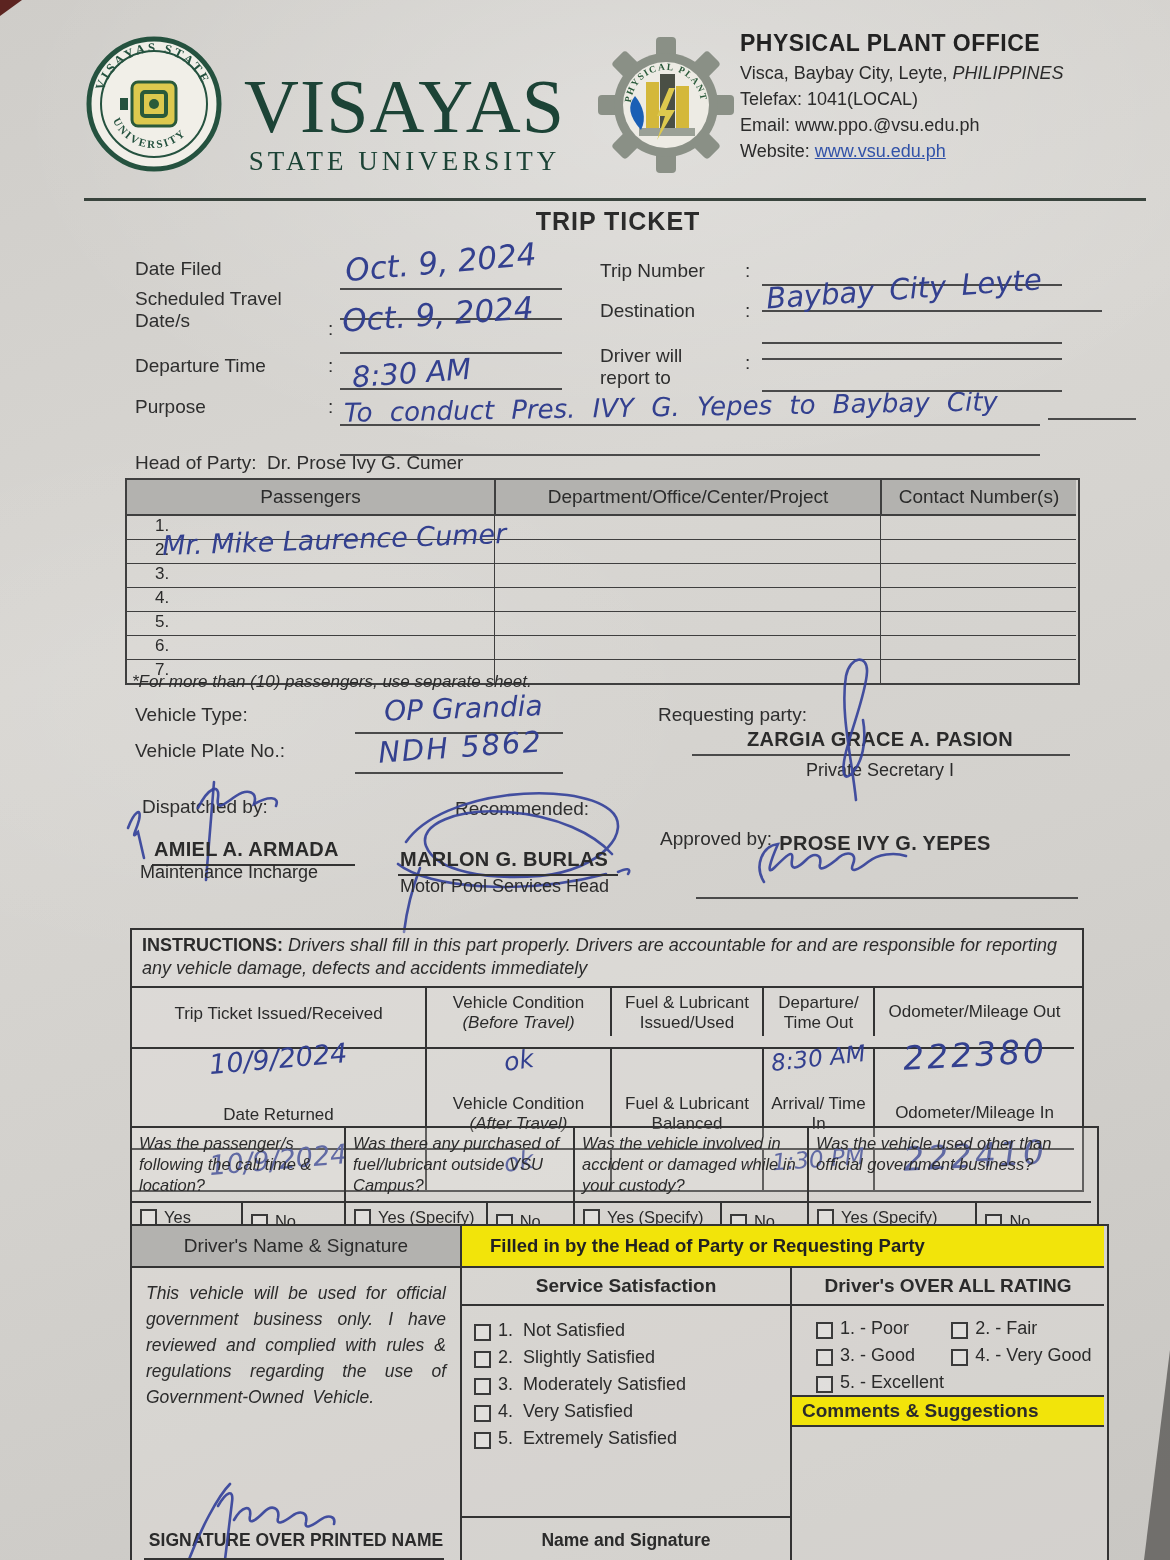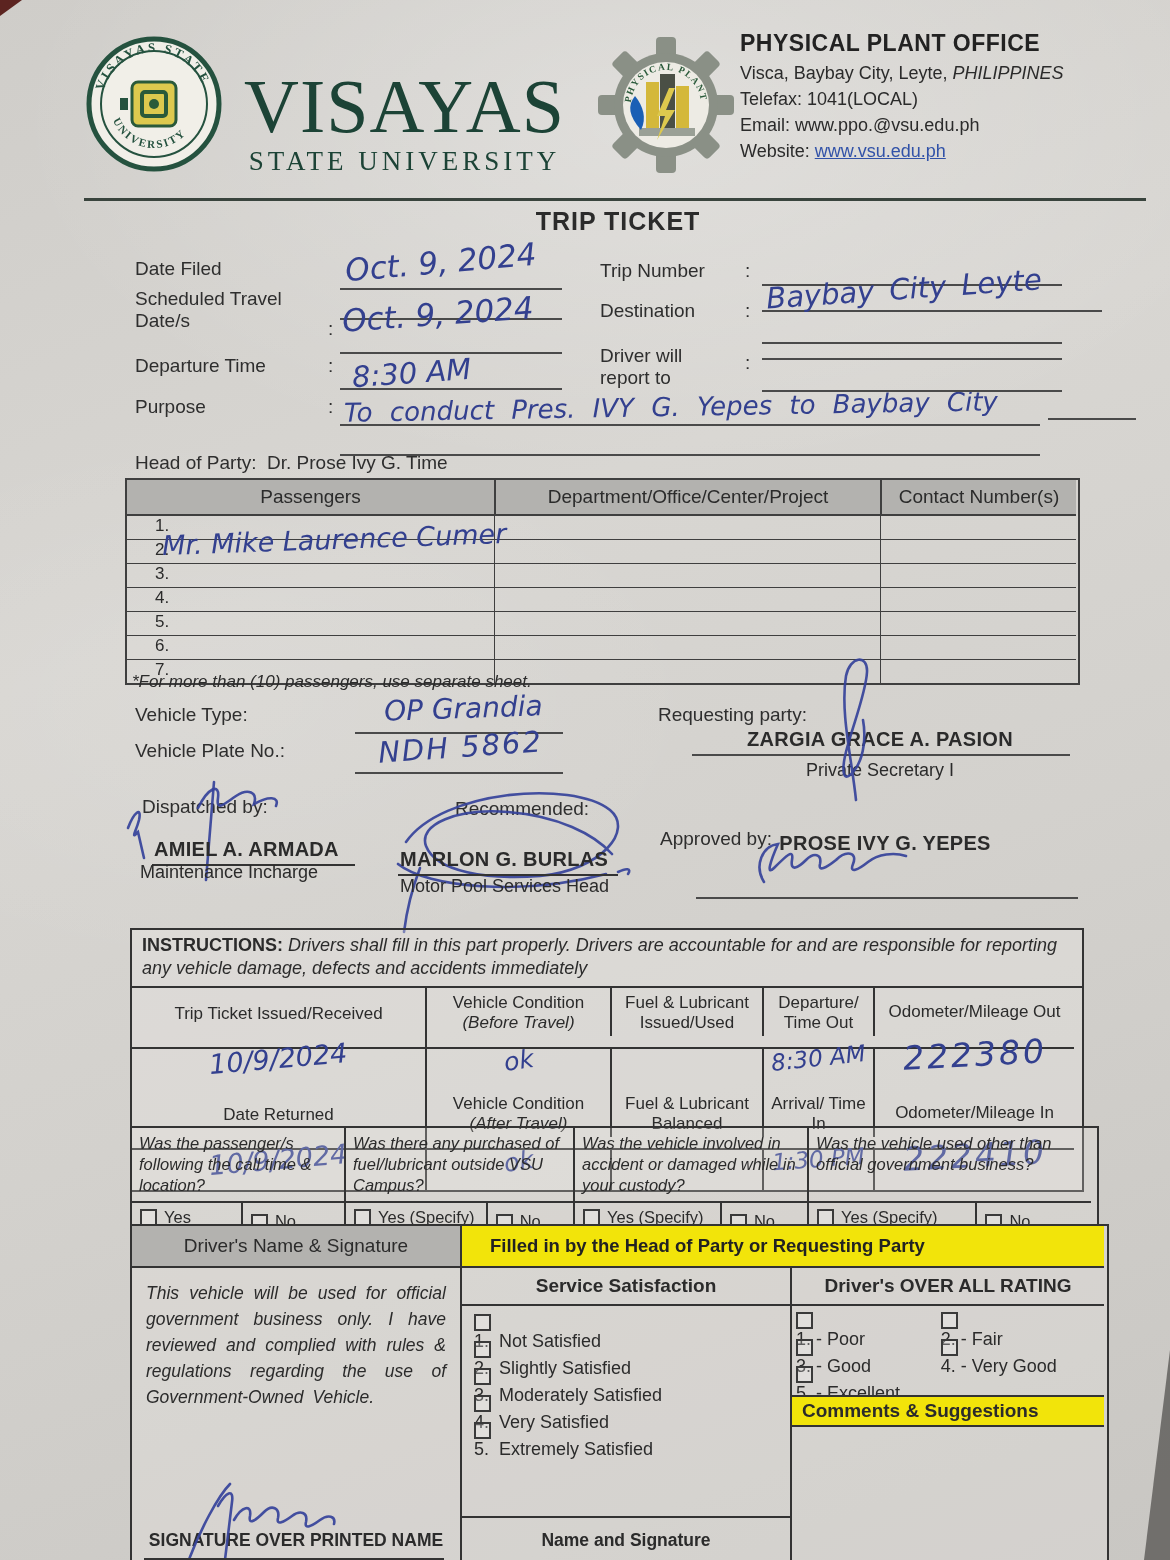--- a/index.html
+++ b/index.html
@@ -59,22 +59,22 @@
   
   .btable{position:absolute;left:130px;top:1224px;width:975px;height:336px;border:2.5px solid #333;display:grid;grid-template-columns:330px 330px 312px;grid-template-rows:42px 1fr;background:rgba(235,233,228,.3);}
   .bh1{background:#b3b2af;border-right:2px solid #333;border-bottom:2px solid #333;display:flex;align-items:center;justify-content:center;font-size:19px;}
   .bh2{grid-column:2/4;background:#f2e40a;border-bottom:2px solid #333;display:flex;align-items:center;padding-left:28px;font-size:18.5px;font-weight:bold;color:#222;}
   .bcol{display:flex;flex-direction:column;position:relative;}
   .bcol.c1,.bcol.c2{border-right:2px solid #333;}
   .statement{font-style:italic;font-size:17.5px;line-height:26px;text-align:justify;padding:12px 14px 0;word-spacing:4px;}
   .botlabel{border-top:2px solid #333;height:44px;display:flex;align-items:center;justify-content:center;font-weight:bold;font-size:17.5px;text-align:center;}
   .sshead{font-weight:bold;font-size:19px;text-align:center;padding:7px 0;border-bottom:2px solid #333;}
   .oplist{padding:8px 0 0 12px;font-size:18px;}
-  .opt{display:flex;align-items:flex-start;height:27px;white-space:pre-wrap;flex-direction:column;}
-  .rgrid{display:grid;grid-template-columns:47% 53%;padding:6px 0 2px 4px;font-size:18px;}
+  .opt{display:flex;align-items:flex-end;height:27px;white-space:pre-wrap;}
+  .rgrid{display:grid;grid-template-columns:47% 53%;padding:6px 0 2px 24px;font-size:18px;}
   .commhead{background:#f2e40a;font-weight:bold;font-size:19px;padding:3px 0 3px 10px;border-top:2px solid #333;border-bottom:2px solid #333;}
   .sig{position:absolute;pointer-events:none;}
   .sig path{fill:none;stroke:#35429a;stroke-width:2.6;stroke-linecap:round;opacity:.92;}
   .signame{font-weight:bold;font-size:20px;letter-spacing:.3px;}
   .sigtitle{font-size:18px;}
 </style>
 </head>
 <body>
 
 <div class="page">
@@ -192,21 +192,21 @@
   <div class="uline" style="left:762px;top:280px;width:340px;height:30px;"></div>
   <div class="uline" style="left:762px;top:312px;width:300px;height:30px;"></div>
   <div class="abs hw" style="left:766px;top:272px;font-size:29px;word-spacing:6px;transform:rotate(-4deg);">Baybay City Leyte</div>
 
   <div class="abs lbl" style="left:600px;top:345px;width:120px;line-height:22px;">Driver will report to</div>
   <div class="abs lbl" style="left:745px;top:352px;">:</div>
   <div class="uline" style="left:762px;top:328px;width:300px;height:30px;"></div>
   <div class="uline" style="left:762px;top:360px;width:300px;height:30px;"></div>
 
   <div class="abs lbl" style="left:135px;top:452px;font-size:19px;">
-    <span>Head of Party:</span>&nbsp;&nbsp;<span>Dr. Prose Ivy G. Time</span>
+    <span>Head of Party:</span>&nbsp;&nbsp;<span>Dr. Prose Ivy G. Cumer</span>
   </div>
 
   <div class="ptable">
     <div class="hc">Passengers</div>
     <div class="hc">Department/Office/Center/Project</div>
     <div class="hc">Contact Number(s)</div>
     <div class="r"><div class="bc num">1.</div><div class="bc c2"></div><div class="bc c3"></div></div>
     <div class="r"><div class="bc num">2.</div><div class="bc c2"></div><div class="bc c3"></div></div>
     <div class="r"><div class="bc num">3.</div><div class="bc c2"></div><div class="bc c3"></div></div>
     <div class="r"><div class="bc num">4.</div><div class="bc c2"></div><div class="bc c3"></div></div>

